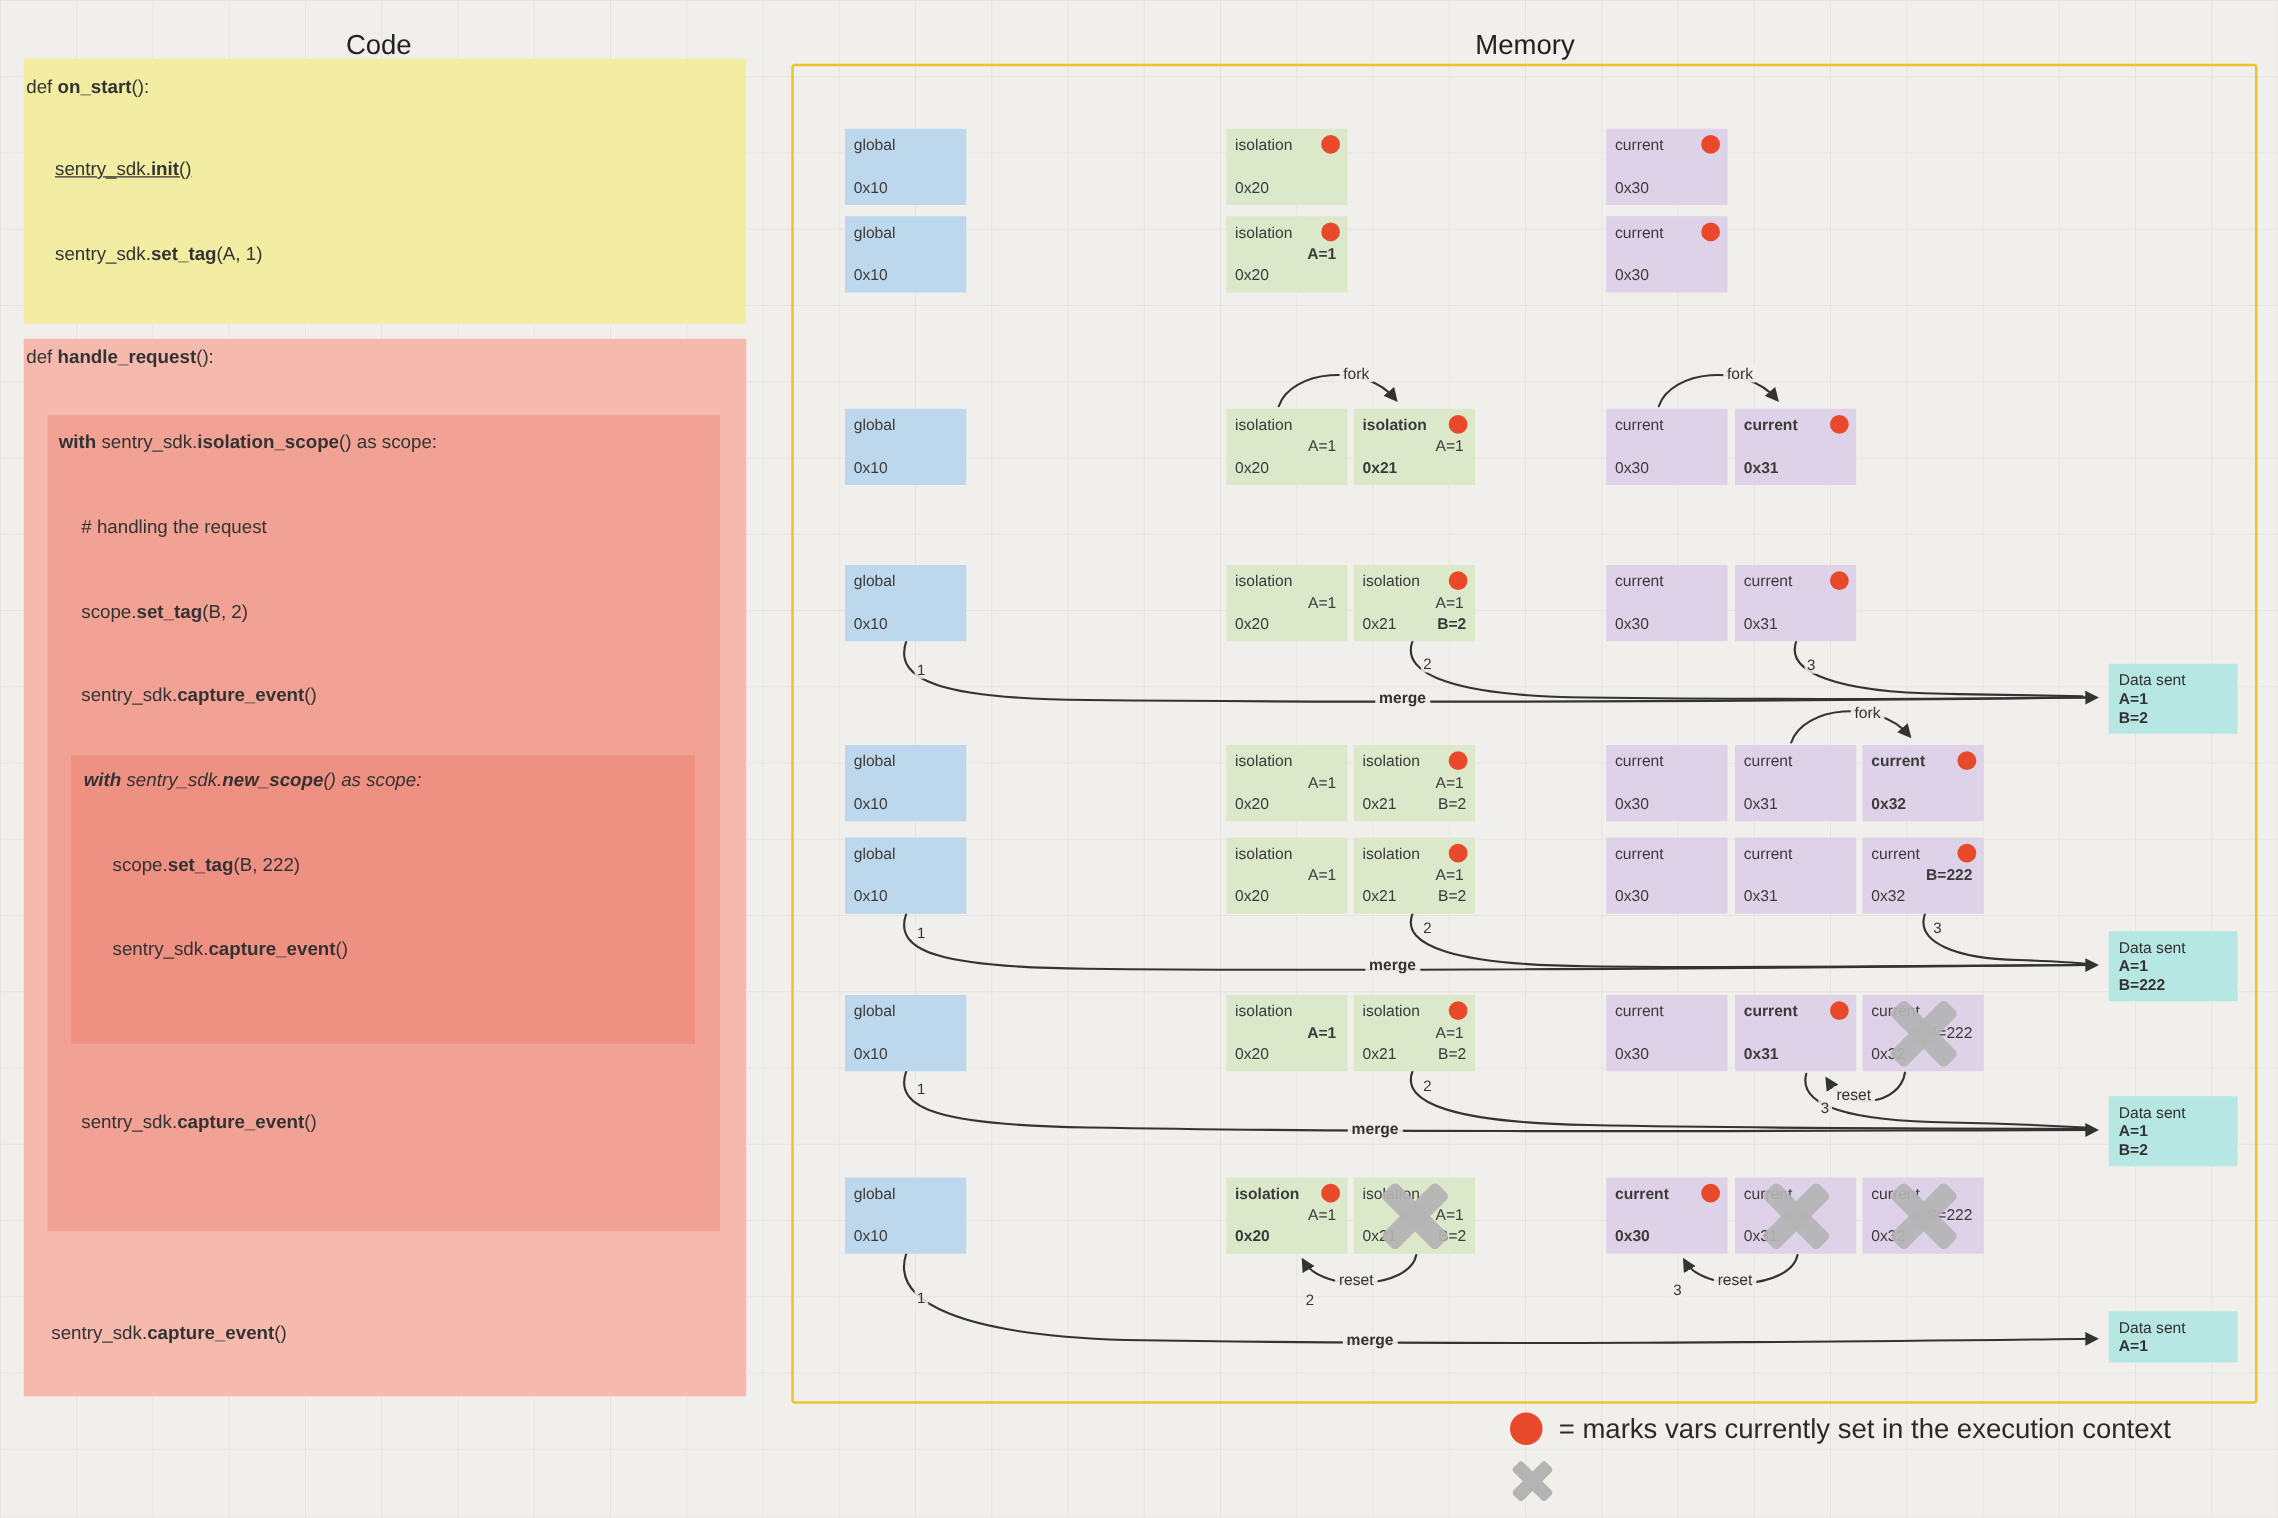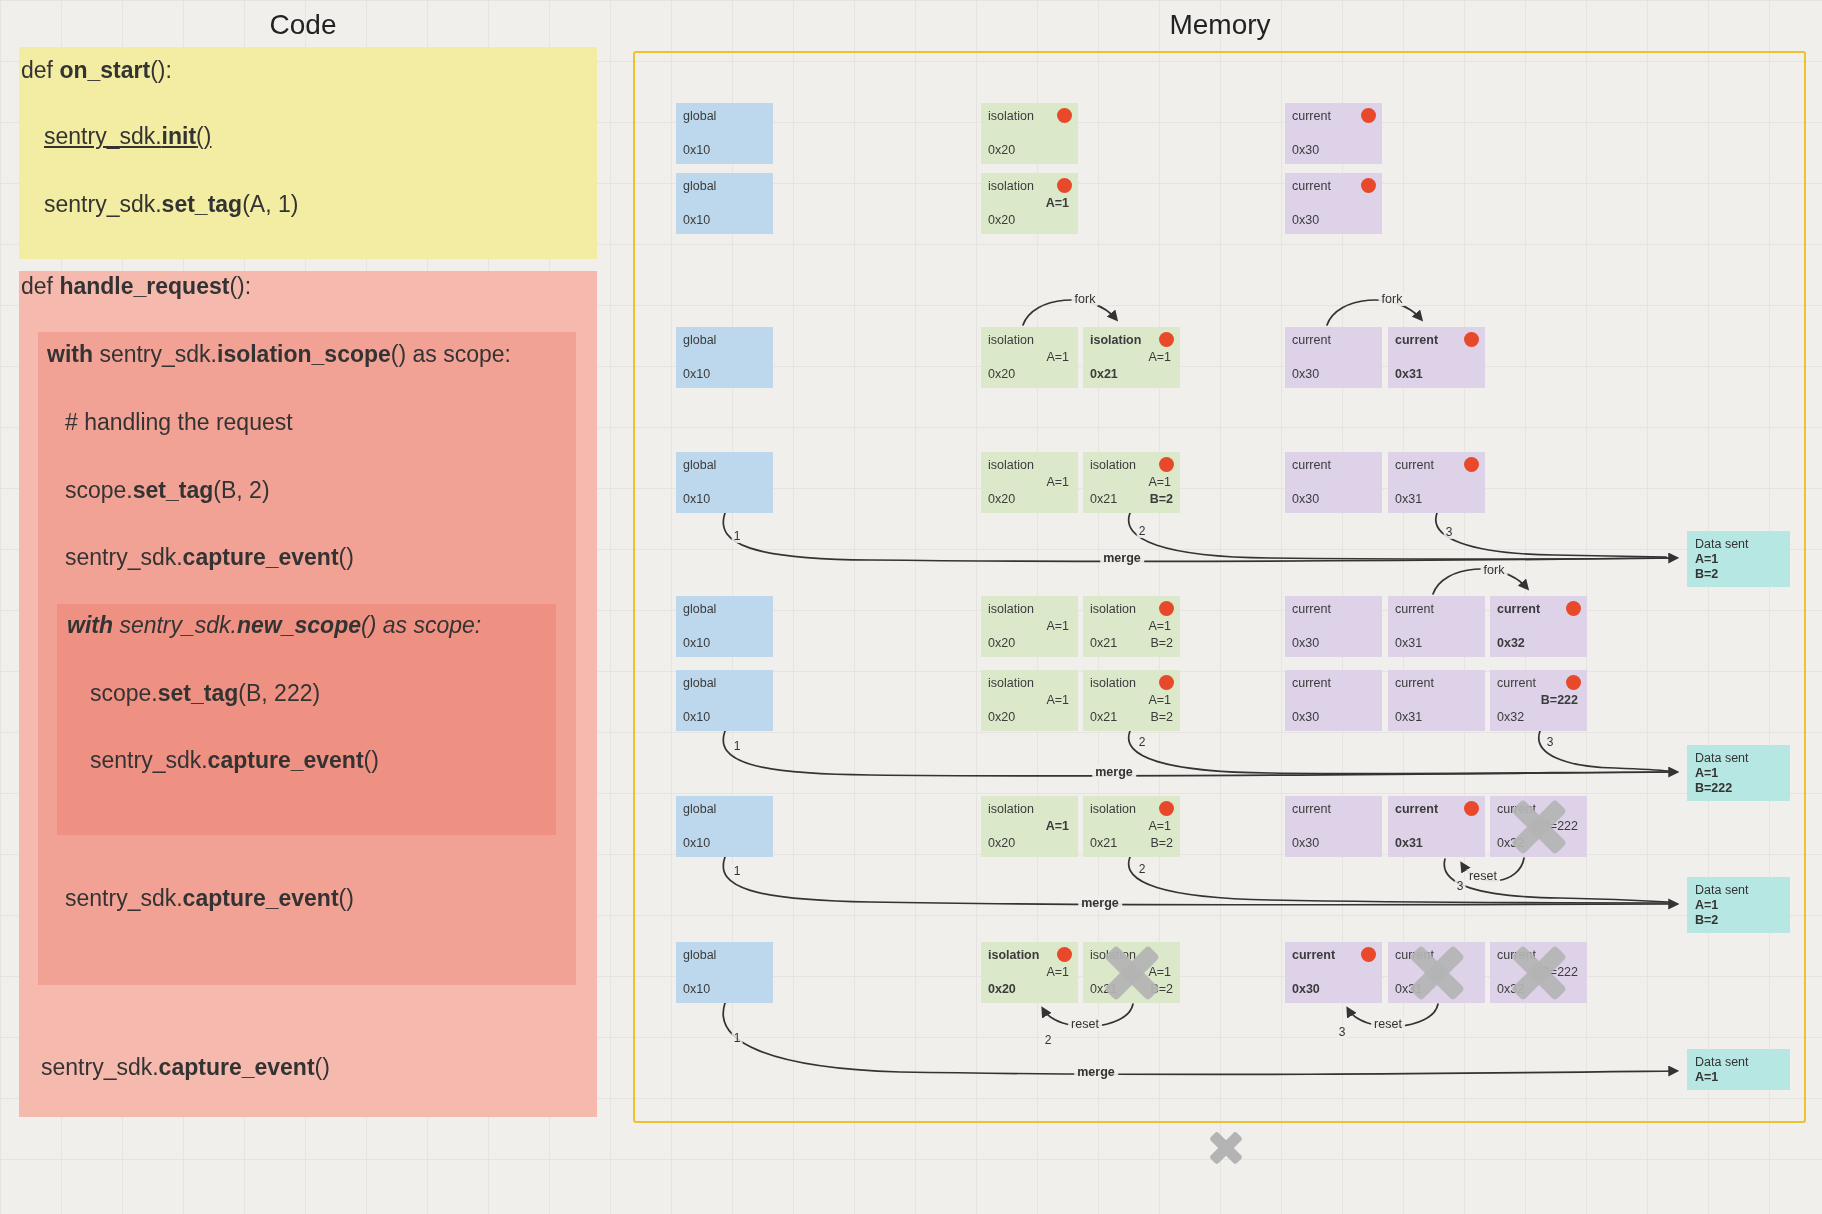--- a/index.html
+++ b/index.html
@@ -6,31 +6,31 @@
   .stage {
     position:relative; width:1822px; height:1214px; overflow:hidden;
     background-color:#f0efec;
     background-image:
       linear-gradient(#e5e4e1 1px, transparent 1px),
       linear-gradient(90deg, #e5e4e1 1px, transparent 1px);
     background-size:61px 61px;
     font-family:"Liberation Sans", sans-serif;
     color:#333;
   }
-  .col-header { position:absolute; top:9px; font-size:28px; color:#222; transform:translateX(-50%); }
+  .col-header { position:absolute; top:23px; font-size:22px; color:#222; transform:translateX(-50%); }
   .code-header { left:303px; }
   .memory-header { left:1220px; }
 
   .code-block { position:absolute; }
   .blk-yellow    { left:19px; top:47px;  width:578px; height:212px; background:var(--yellow); }
   .blk-red-outer { left:19px; top:271px; width:578px; height:846px; background:var(--red_outer); }
   .blk-red-mid   { left:38px; top:332px; width:538px; height:653px; background:var(--red_mid); }
   .blk-red-inner { left:57px; top:604px; width:499px; height:231px; background:var(--red_inner); }
 
-  .code-line { position:absolute; font-size:23px; line-height:28px; white-space:pre; color:#333;text-align:right; }
+  .code-line { position:absolute; font-size:15px; line-height:28px; white-space:pre; color:#333;text-align:right; }
   .code-line.italic { }
   .b { font-weight:bold; }
 
   .memory-frame { position:absolute; left:633px; top:51px; width:1169px; height:1068px;
                   border:2.5px solid var(--frame_gold); border-radius:3px; }
 
   #arrows { position:absolute; left:0; top:0; pointer-events:none; }
 
   .mem-box { position:absolute; width:97px; height:61px; padding:6px 7px; box-sizing:border-box;
              display:flex; flex-direction:column; justify-content:space-between;
@@ -570,17 +570,21 @@
       <div class="flow-label num" style="left: 737px; top: 871px;">1</div>
       <div class="flow-label num" style="left: 1142px; top: 869px;">2</div>
       <div class="flow-label num" style="left: 1460px; top: 886px;">3</div>
       <div class="flow-label num" style="left: 737px; top: 1038px;">1</div>
       <div class="flow-label num" style="left: 1048px; top: 1040px;">2</div>
       <div class="flow-label num" style="left: 1342px; top: 1032px;">3</div>
     </div>
 
   <div class="legend">
     <div class="legend-row">
+      <span class="legend-dot"></span>
+      <span>= marks vars currently set in the execution context</span>
+    </div>
+    <div class="legend-row">
       <span class="legend-x"></span>
     </div>
   </div>
 
 </div>
 
 </body></html>

